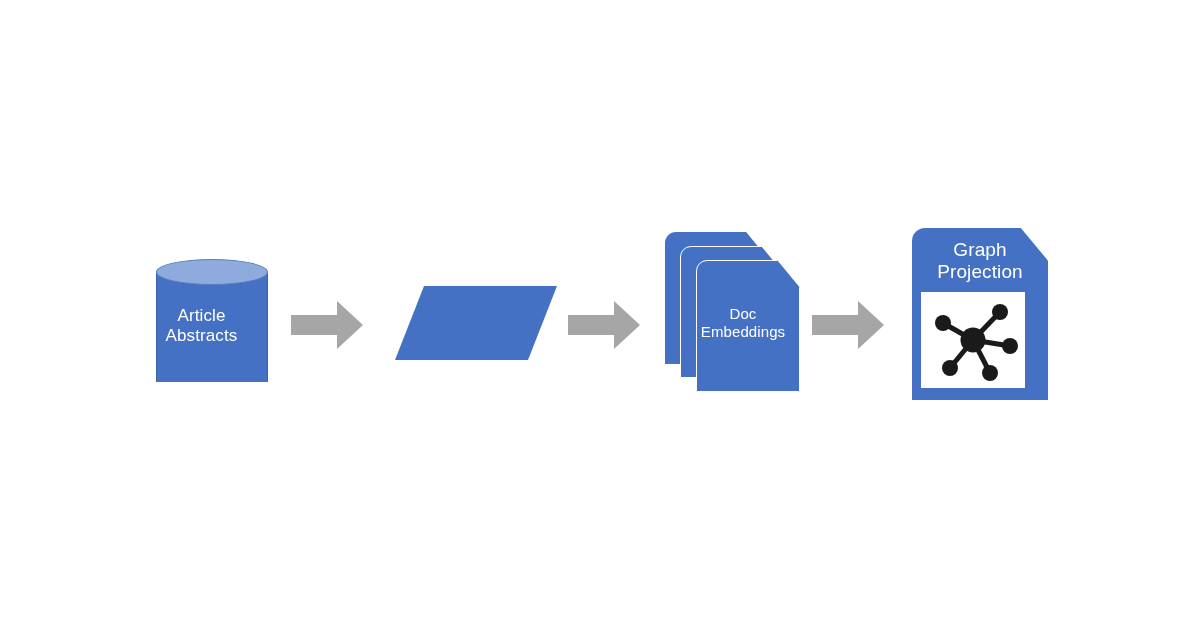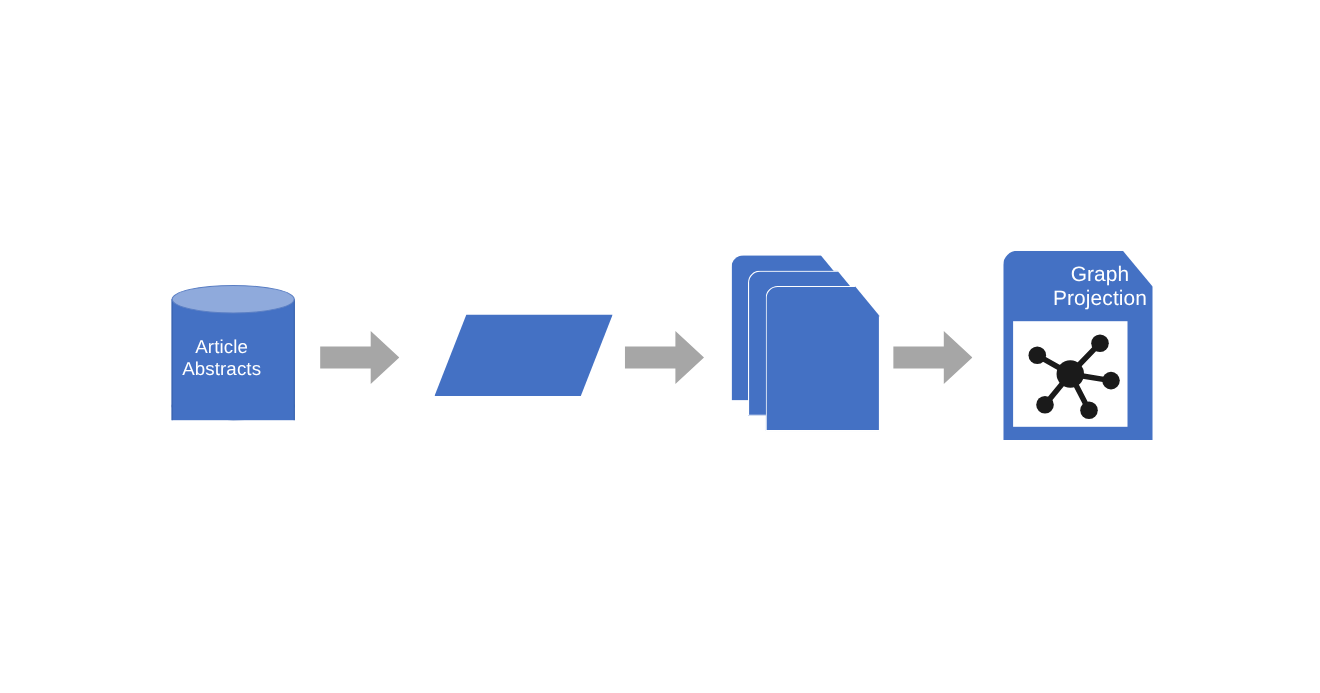--- a/index.html
+++ b/index.html
@@ -156,21 +156,20 @@
     background: #4471C4;
     border-radius: 13px 0 0 0;
     -webkit-clip-path: polygon(0 0, 80% 0, 100% 19%, 100% 100%, 0 100%);
     clip-path: polygon(0 0, 80% 0, 100% 19%, 100% 100%, 0 100%);
   }
   #graphdoc-text {
     left: 912px;
     top: 239px;
     width: 136px;
     font-size: 19px;
-    padding-left: 20px;
   }
   #graph-canvas-frame {
     position: absolute;
     left: 921px;
     top: 292px;
     width: 104px;
     height: 96px;
     background: #ffffff;
   }
   #graph-canvas-frame svg { display: block; width: 100%; height: 100%; }
@@ -206,20 +205,22 @@
     </svg>
   </div>
 
   <div id="docstack-shape">
     <div class="doc-sheet" id="doc-sheet-back"></div>
     <div class="doc-sheet" id="doc-sheet-mid"></div>
     <div class="doc-sheet-outline" style="left:15px; top:14px;"></div>
     <div class="doc-sheet" id="doc-sheet-front"></div>
     <div class="doc-sheet-outline" style="left:31px; top:28px;"></div>
   </div>
+  <div class="node-label" id="docstack-text">Doc
+Embeddings</div>
 
   <div class="block-arrow" id="arrow-3">
     <svg viewBox="0 0 72 48" xmlns="http://www.w3.org/2000/svg">
       <polygon points="0,14 46,14 46,0 72,24 46,48 46,34 0,34" fill="#A6A6A6"></polygon>
     </svg>
   </div>
 
   <div id="graphdoc-shape"></div>
   <div class="node-label" id="graphdoc-text">Graph
 Projection</div>

